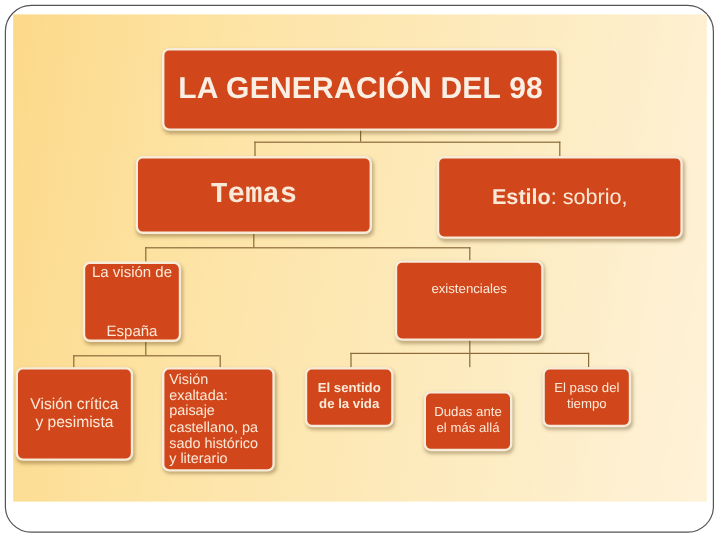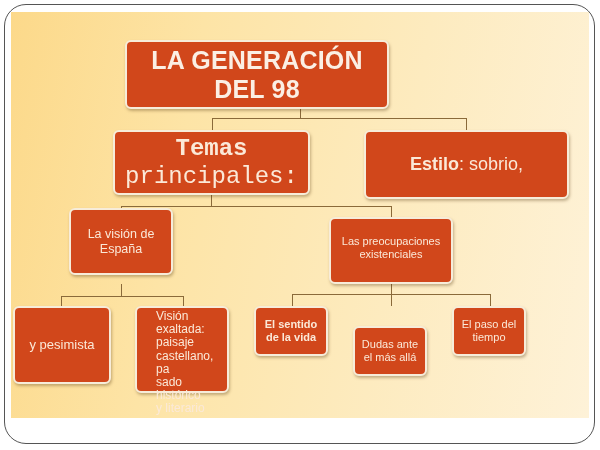--- a/index.html
+++ b/index.html
@@ -20,21 +20,21 @@
       text-align: center; box-sizing: border-box; line-height: 1.15;
     }
     .line { position: absolute; background: #8a6a3a; }
     .h { height: 1px; }
     .v { width: 1px; }
     .title { font-weight: bold; font-size: 25px; letter-spacing: 0.2px; color: #fbefe4; }
     .big-bold { font-weight: bold; font-size: 24px; }
     .big { font-size: 24px; }
     .mid { font-size: 12.5px; }
     .small { font-size: 11px; }
-    .left-text { align-items: flex-start; text-align: left; padding-left: 19px; justify-content: flex-start; padding-top: 2px; }
+    .left-text { align-items: flex-start; text-align: left; padding-left: 4px; justify-content: flex-start; padding-top: 2px; }
   </style>
 </head>
 <body>
 
 <div class="frame"></div>
 <div class="slide" style="left:11px; top:12px;"></div>
 
 <div class="line v" style="left:300px; top:108px; height:10px;"></div>
 <div class="line h" style="left:212px; top:118px; width:255px;"></div>
 <div class="line v" style="left:212px; top:118px; height:12px;"></div>
@@ -49,44 +49,43 @@
 <div class="line h" style="left:61px; top:296px; width:122px;"></div>
 <div class="line v" style="left:61px; top:296px; height:10px;"></div>
 <div class="line v" style="left:183px; top:296px; height:10px;"></div>
 
 <div class="line v" style="left:391px; top:283px; height:11px;"></div>
 <div class="line h" style="left:292px; top:294px; width:199px;"></div>
 <div class="line v" style="left:292px; top:294px; height:12px;"></div>
 <div class="line v" style="left:391px; top:294px; height:12px;"></div>
 <div class="line v" style="left:490px; top:294px; height:12px;"></div>
 
-<div class="box" style="left:125px; top:40px; width:264px; height:69px;">
+<div class="box" style="left:135px; top:40px; width:331px; height:69px;">
   <span class="title">LA GENERACIÓN DEL 98</span>
 </div>
 
 <div class="box" style="left:113px; top:130px; width:197px; height:65px;font-family:Liberation Mono, monospace;">
   <span class="big-bold">Temas</span>
-  <span class="big">principales:</span>
 </div>
 
 <div class="box" style="left:364px; top:130px; width:205px; height:69px;">
   <div style="font-size:18px;"><b>Estilo</b><span>: sobrio,</span></div>
 </div>
 
-<div class="box mid" style="left:69px; top:208px; width:104px; height:67px;">
+<div class="box mid" style="left:69px; top:218px; width:82px; height:67px;justify-content:space-between;">
   <span>La visión de</span>
   <span>España</span>
 </div>
 
 <div class="box small" style="left:329px; top:217px; width:124px; height:67px; justify-content:flex-start; padding-top:16px;">
-  <span>Las preocupaciones</span>
   <span>existenciales</span>
 </div>
 
 <div class="box" style="left:13px; top:306px; width:98px; height:78px; font-size:13px;">
+  <span>Visión crítica</span>
   <span>y pesimista</span>
 </div>
 
 <div class="box left-text" style="left:135px; top:306px; width:94px; height:87px; font-size:12px; line-height:1.1;">
   <span>Visión</span>
   <span>exaltada:</span>
   <span>paisaje</span>
   <span>castellano, pa</span>
   <span>sado histórico</span>
   <span>y literario</span>

